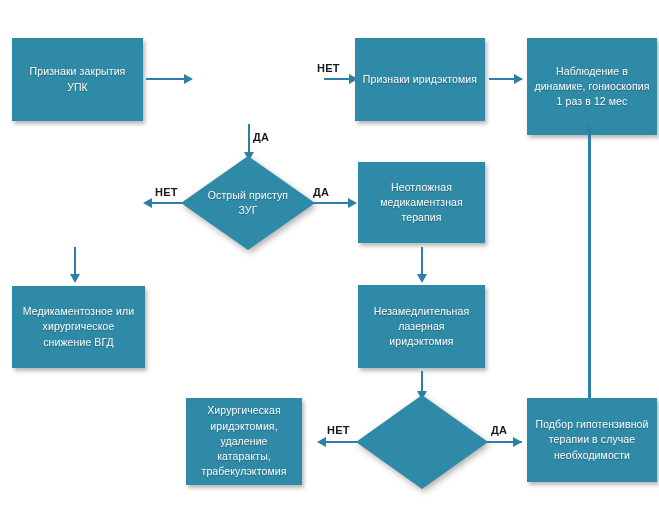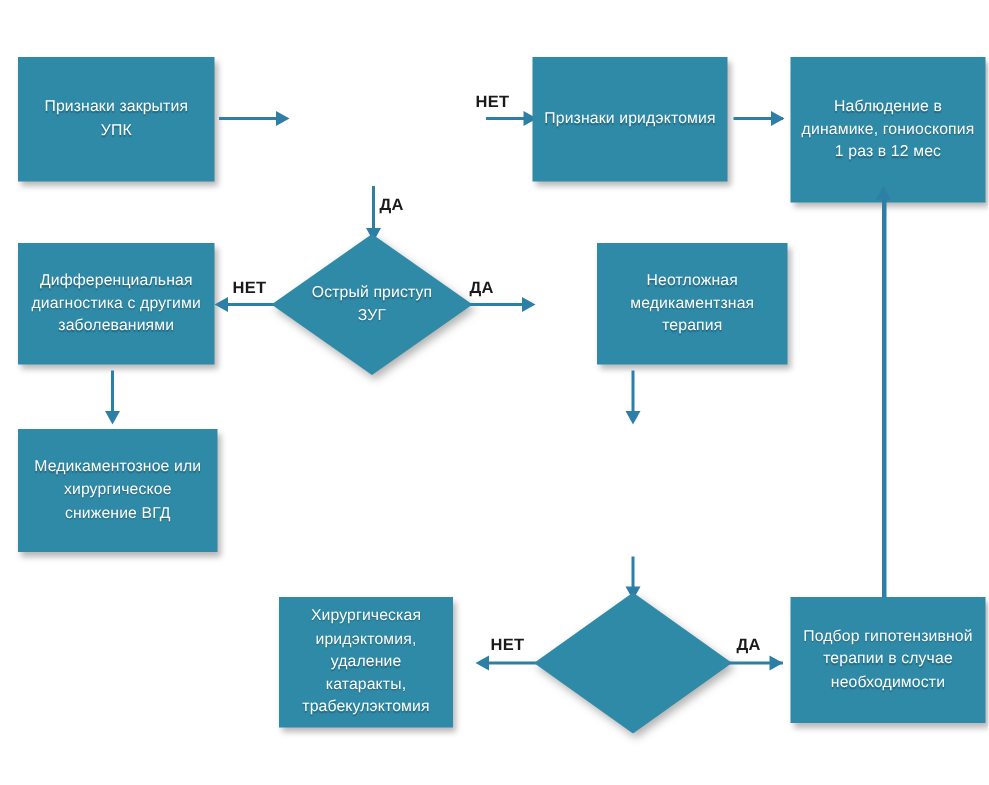--- a/index.html
+++ b/index.html
@@ -133,51 +133,51 @@
   <div class="head right" style="left:514px; top:73.5px;"></div>
 
   <div class="node" style="left:527px; top:38px; width:130px; height:97px;">
     <span class="label">Наблюдение в динамике, гониоскопия 1 раз в 12 мес</span>
   </div>
 
   <div class="conn v" style="left:248px; top:124px; width:2px; height:33px;"></div>
   <div class="head down" style="left:243.5px; top:152px;"></div>
   <div class="edge-label" style="left:253px; top:131px;">ДА</div>
 
-  <div class="node" style="left:12px; top:162px; width:131px; height:81px;">
-    <span class="label">Дифференциальная диагностика с другими заболеваниями</span>
-  </div>
 
   <div class="conn h" style="left:152px; top:202px; width:40px;"></div>
   <div class="head left" style="left:143px; top:197.5px;"></div>
   <div class="edge-label" style="left:155px; top:186px;">НЕТ</div>
 
   <div class="decision" style="left:181px; top:156px; width:134px; height:94px;">
     <div class="dshape"></div>
     <span class="label">Острый приступ ЗУГ</span>
   </div>
 
   <div class="conn h" style="left:313px; top:202px; width:40px;"></div>
   <div class="head right" style="left:348px; top:197.5px;"></div>
   <div class="edge-label" style="left:313px; top:186px;">ДА</div>
 
-  <div class="node" style="left:358px; top:162px; width:127px; height:81px;margin-left:40px;">
+  <div class="node" style="left:358px; top:162px; width:127px; height:81px;">
     <span class="label">Неотложная медикаментзная терапия</span>
   </div>
 
   <div class="conn v" style="left:74px; top:247px; height:30px;"></div>
   <div class="head down" style="left:69.5px; top:274px;"></div>
 
   <div class="conn v" style="left:421px; top:247px; height:30px;"></div>
   <div class="head down" style="left:416.5px; top:274px;"></div>
 
   <div class="node" style="left:12px; top:286px; width:133px; height:82px;">
     <span class="label">Медикаментозное или хирургическое снижение ВГД</span>
   </div>
 
+  <div class="node" style="left:358px; top:285px; width:127px; height:83px;">
+    <span class="label">Незамедлительная лазерная иридэктомия</span>
+  </div>
 
   <div class="conn v" style="left:421px; top:371px; height:24px;"></div>
   <div class="head down" style="left:416.5px; top:391px;"></div>
 
   <div class="node" style="left:186px; top:398px; width:116px; height:87px;">
     <span class="label">Хирургическая иридэктомия, удаление катаракты, трабекулэктомия</span>
   </div>
 
   <div class="conn h" style="left:326px; top:441px; width:38px;"></div>
   <div class="head left" style="left:317px; top:436.5px;"></div>

